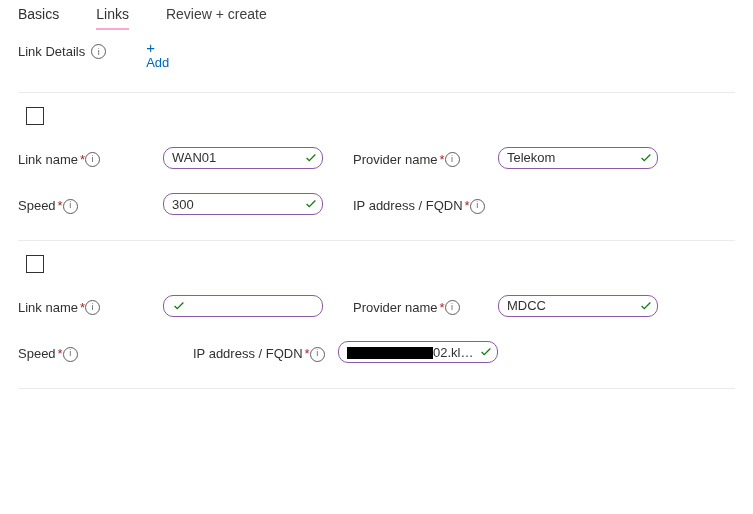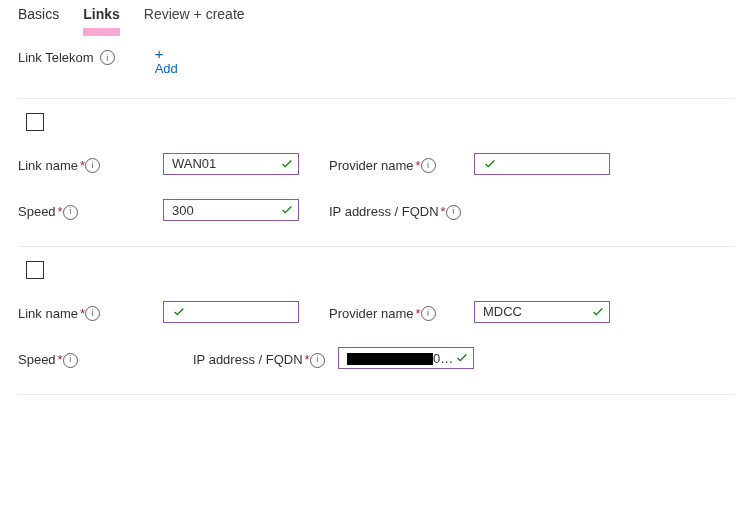--- a/index.html
+++ b/index.html
@@ -1,52 +1,52 @@
 <!DOCTYPE html>
 <html><head>
 <meta charset="utf-8">
 <style>
   html,body{margin:0;padding:0;font-family:"Segoe UI",Arial,sans-serif;font-size:13px;color:#323130;background:#fff}
   .page{width:753px;height:514px;box-sizing:border-box;padding:4px 18px 0 18px}
-  .tabs{display:flex;gap:24px;font-size:14px;margin-bottom:6px}
+  .tabs{display:flex;gap:37px;font-size:14px;margin-bottom:6px}
   .tab{padding:2px 0 6px 0;cursor:pointer;color:#323130}
-  .tab.active{border-bottom:8px solid #f9a8d4;font-weight:700}
+  .tab.active{border-bottom:2px solid #f9a8d4;font-weight:400}
   .tab.disabled{color:#404040}
   .group-header{display:flex;align-items:flex-start;gap:40px;margin:10px 0 20px 0}
   .group-label{display:flex;align-items:center;gap:6px;font-size:13px;padding-top:4px}
   .add-link{color:#0067b8;text-align:left;line-height:1.3}
   .add-plus{font-size:15px;line-height:1}
   .info{display:inline-flex;align-items:center;justify-content:center;width:13px;height:13px;border:1px solid #605e5c;border-radius:50%;font-size:9px;color:#605e5c}
   .req{color:#a4262c;margin-left:2px}
   .section-sep{border:none;border-top:1px solid #edebe9;margin:0}
   .link-block{padding:14px 0 10px 0}
   .chk{width:16px;height:16px;border:1px solid #323130;margin:0 0 22px 8px;background:#fff}
   .row{display:flex;align-items:flex-start;margin-bottom:24px}
   .pair{display:flex;align-items:flex-start}
   .lab{width:145px;display:flex;align-items:center;font-size:13px;padding-top:3px;flex-wrap:wrap;line-height:1.5}
-  .fld{width:136px;height:22px;border:1px solid #8a5aa3;border-radius:0;display:flex;align-items:center;padding:0 4px 0 8px;font-size:13px;box-sizing:border-box;position:relative}
+  .fld{width:160px;height:22px;border:1px solid #8a5aa3;border-radius:10px;display:flex;align-items:center;padding:0 4px 0 8px;font-size:13px;box-sizing:border-box;position:relative}
   .fld .val{flex:1;white-space:nowrap;overflow:hidden;text-overflow:ellipsis}
   .redact{display:inline-block;height:12px;background:#000;vertical-align:middle}
   .tick{width:14px;flex:0 0 14px}
   .tick svg{display:block}
   .gap{width:30px}
 </style>
 </head>
 <body>
 
 <div class="page">
   <div class="tabs">
     <div class="tab">Basics</div>
     <div class="tab active">Links</div>
     <div class="tab disabled">Review + create</div>
   </div>
 
   <div class="group-header">
     <div class="group-label">
-      <span>Link Telekom</span>
+      <span>Link Details</span>
       <span class="info">i</span>
     </div>
     <div class="add-link">
       <div class="add-plus">+</div>
       <div>Add</div>
     </div>
   </div>
 
   <hr class="section-sep">
 
@@ -70,20 +70,21 @@
         </div>
       </div>
       <div class="gap"></div>
       <div class="pair">
         <div class="lab">
           <span>Provider name</span>
             <span class="req">*</span>
           <span class="info">i</span>
         </div>
         <div class="fld">
+          <span class="val">Telekom</span>
           <span class="tick">
               <svg viewBox="0 0 16 16" width="14" height="14">
                 <path d="M3 8l3 3 7-7" stroke="#107c10" stroke-width="1.5" fill="none"></path>
               </svg>
             </span>
         </div>
       </div>
     </div>
 
     <div class="row" style="margin-bottom:14px">

